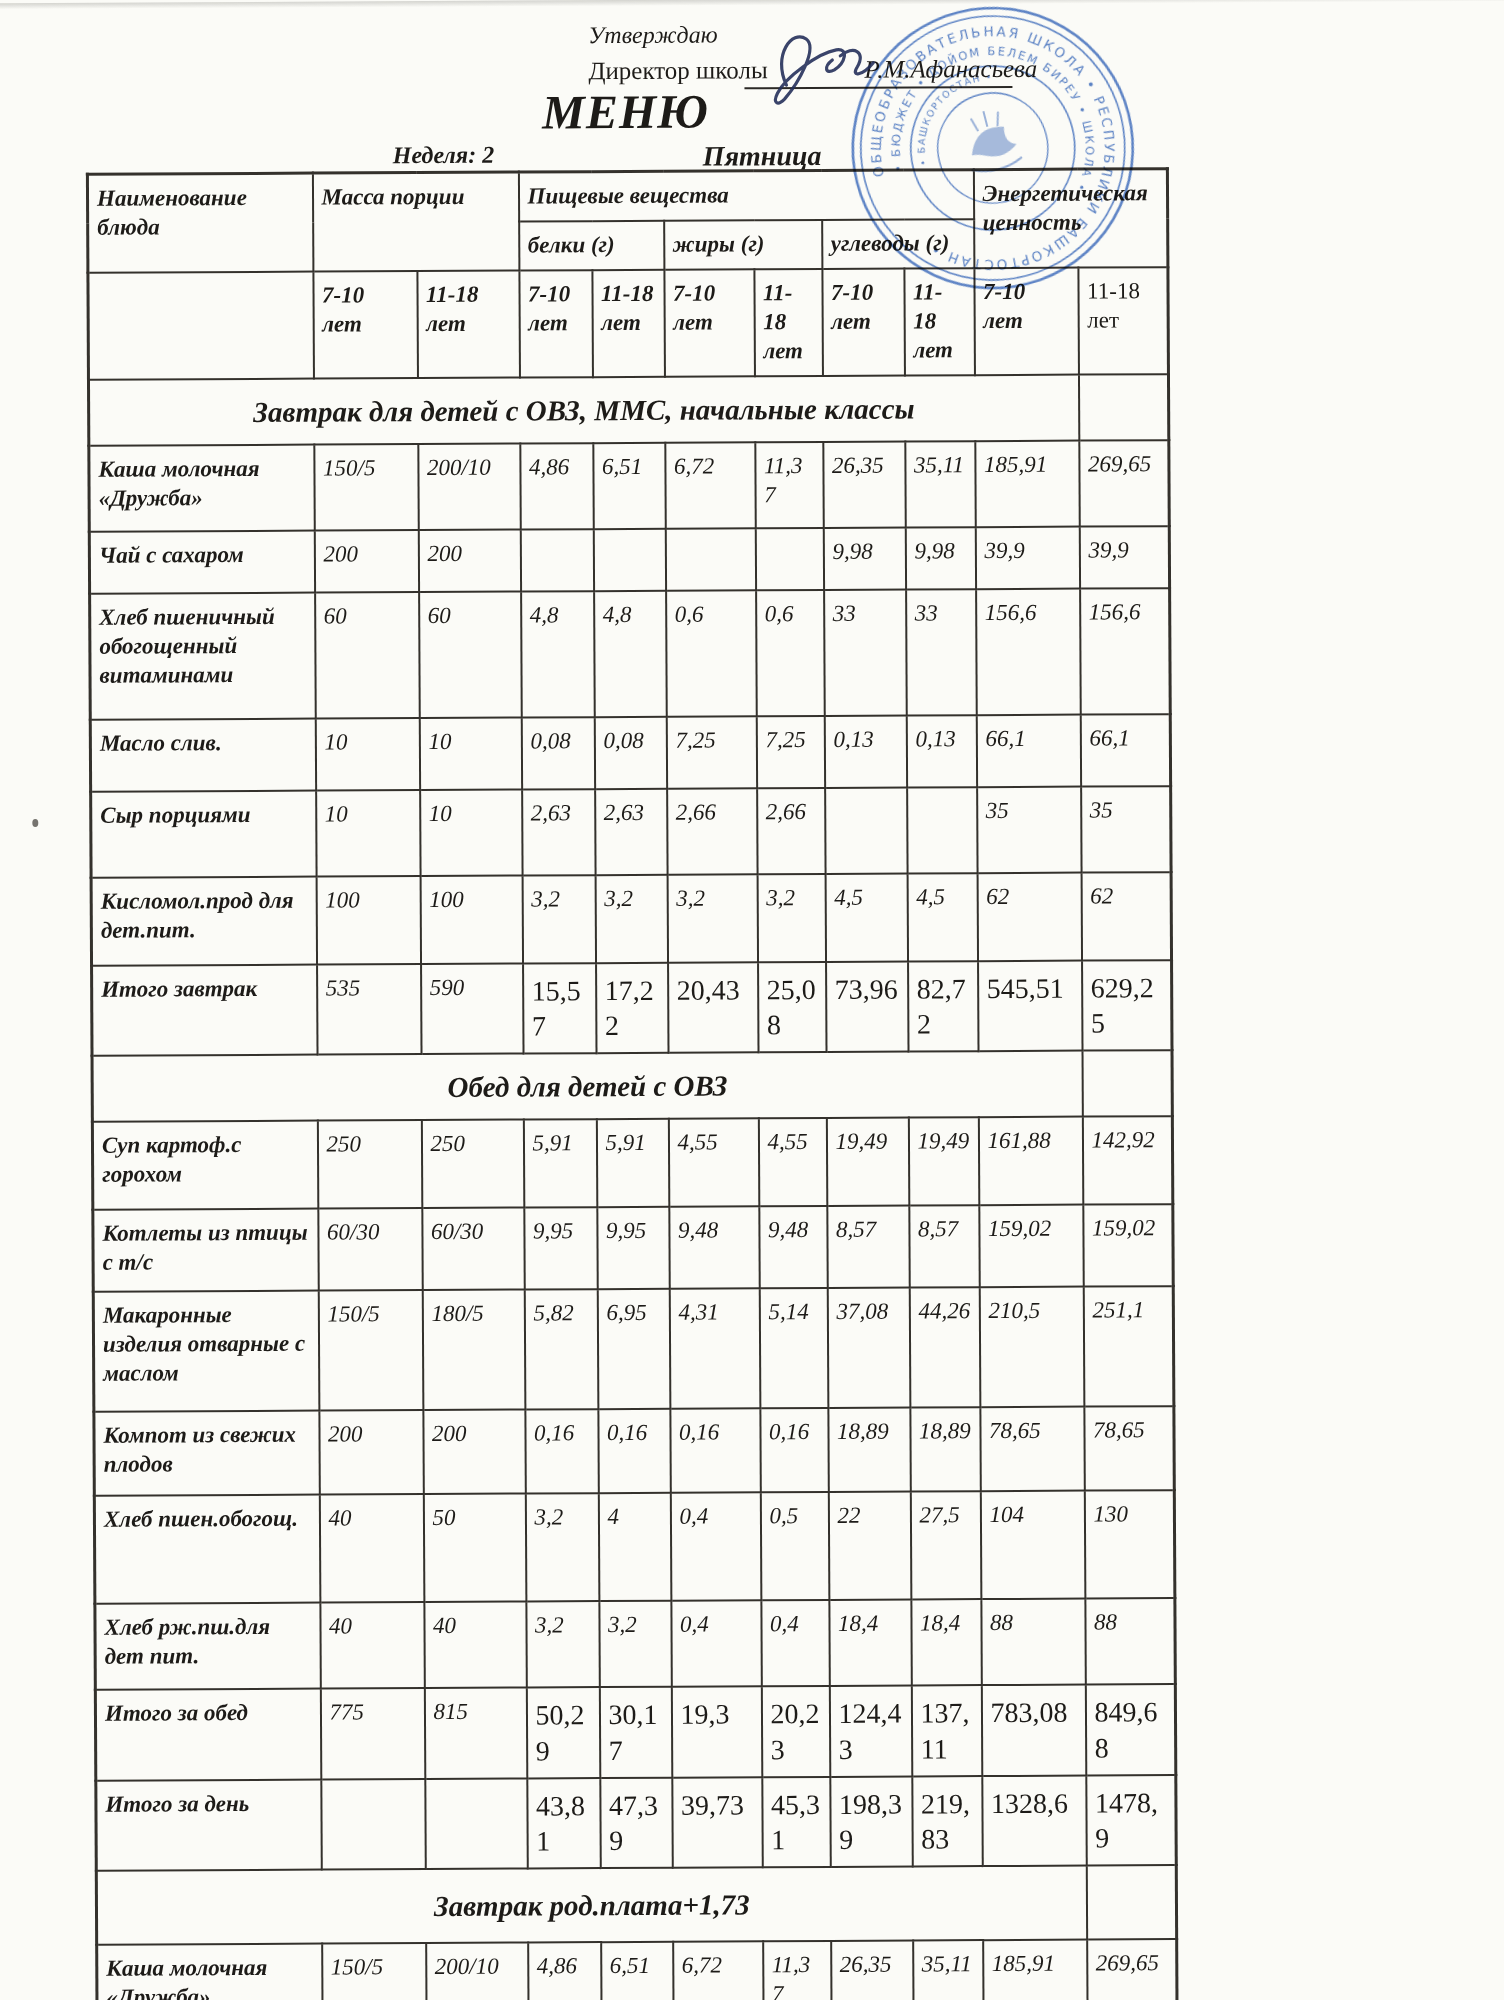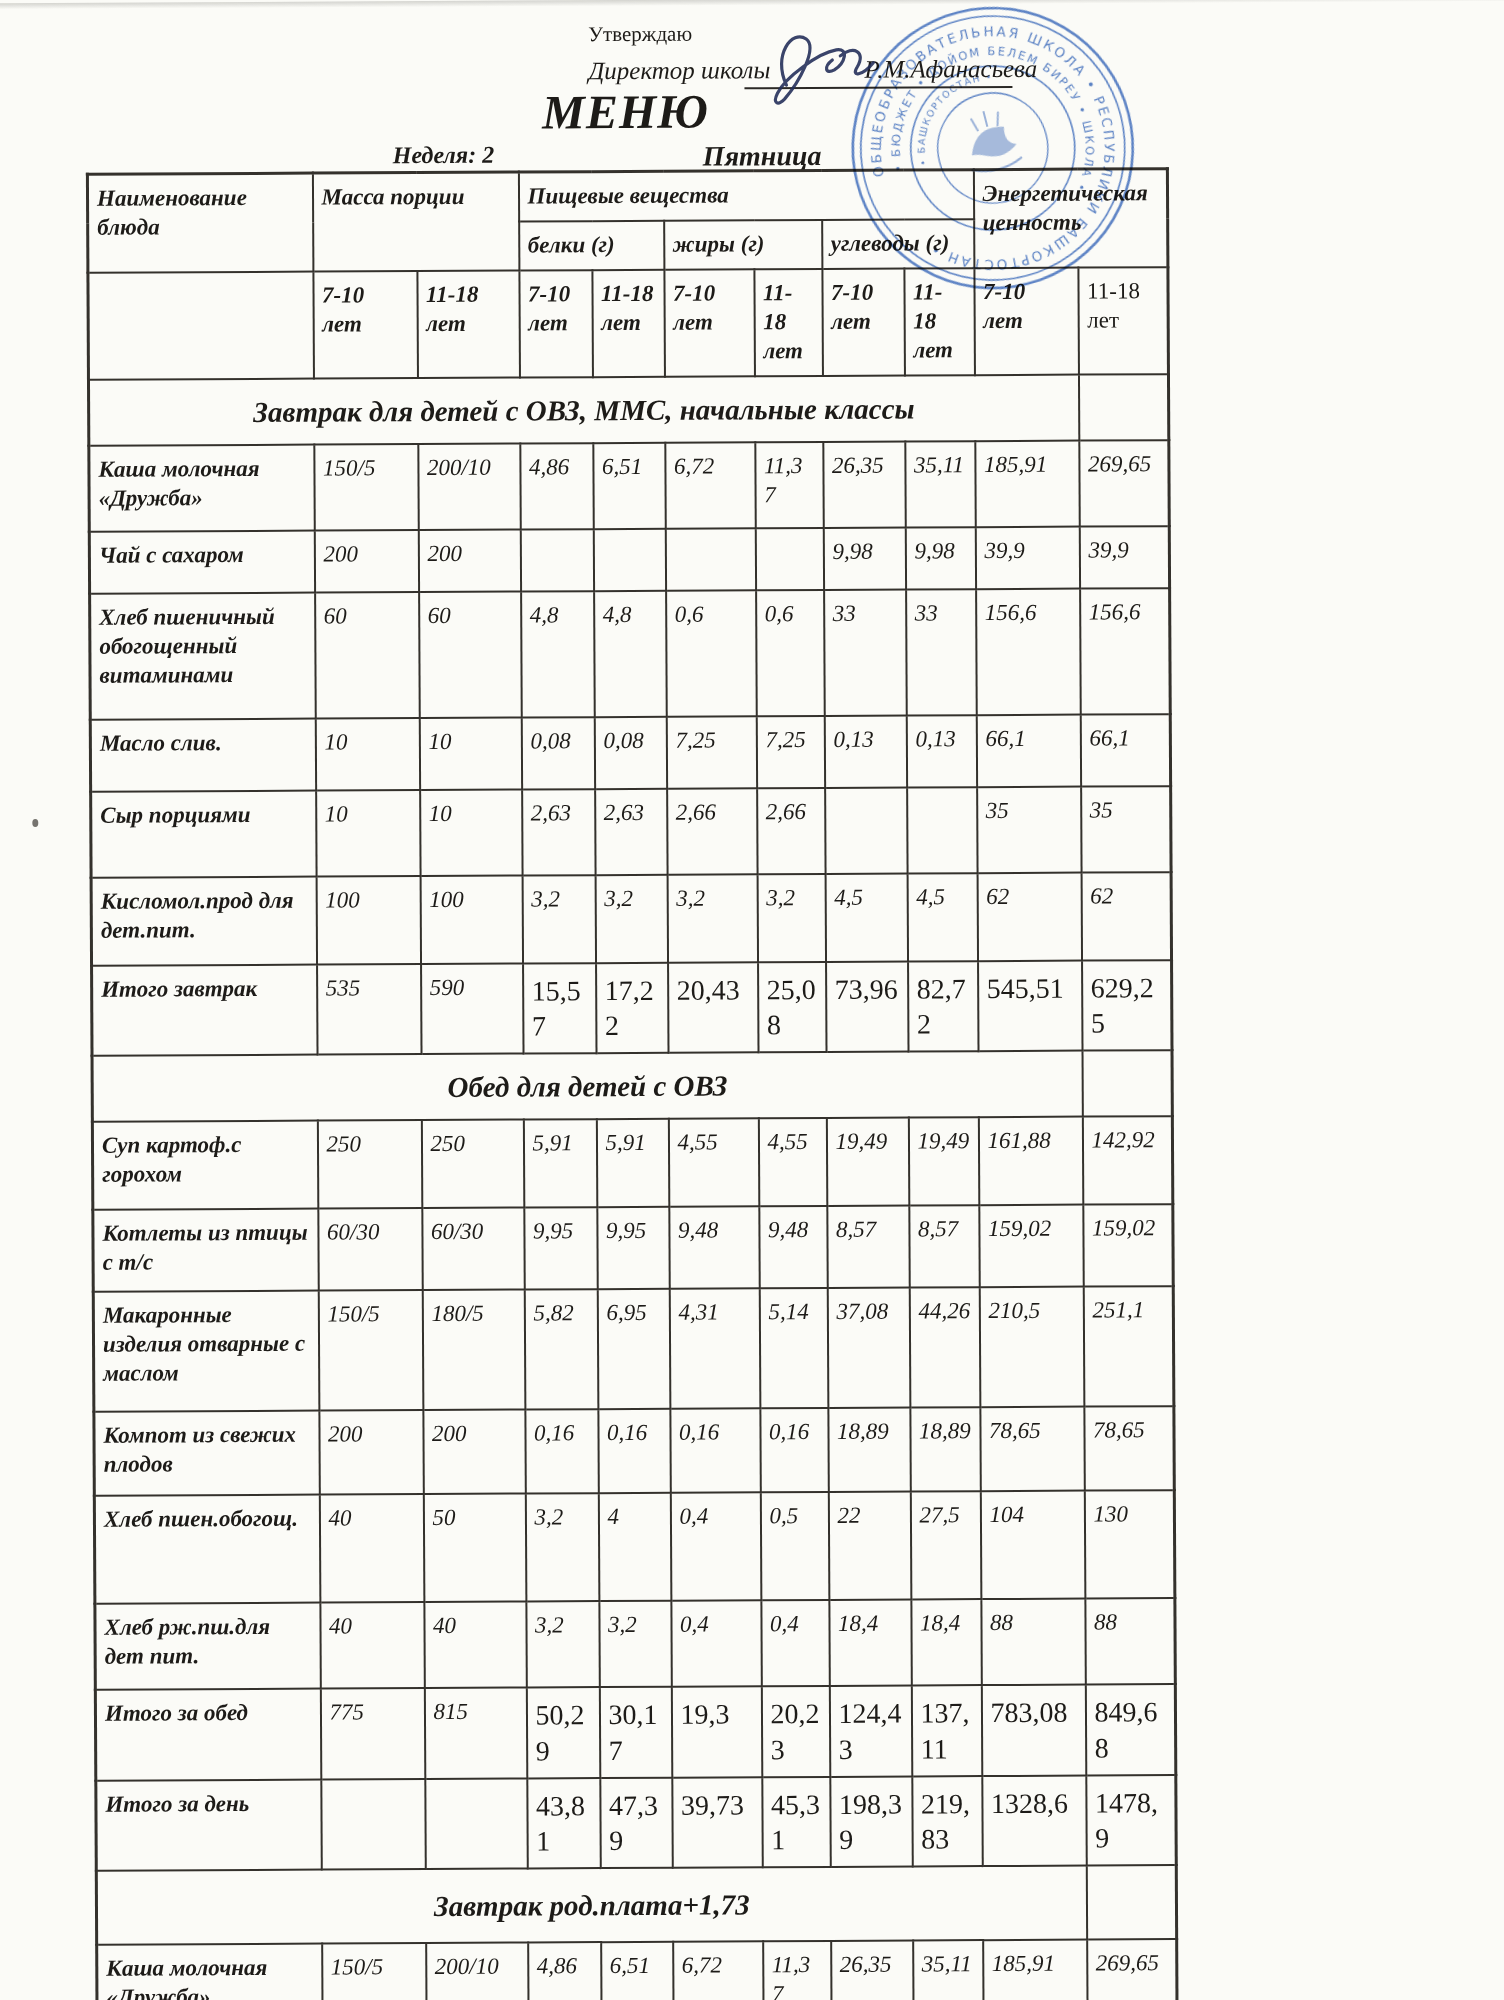--- a/index.html
+++ b/index.html
@@ -5,22 +5,22 @@
   html,body{margin:0;padding:0;}
   body{
     width:1504px;height:2000px;overflow:hidden;position:relative;
     background:#fbfbf7;
     font-family:"Liberation Serif",serif;color:#1d1b18;
   }
   .scan-topline{position:absolute;top:0;left:0;width:100%;height:6px;
     background:linear-gradient(to bottom,rgba(110,110,104,.28),rgba(110,110,104,0));}
   .sheet{position:absolute;inset:0;transform:rotate(-0.3deg);transform-origin:620px 0;}
 
-  .approve{position:absolute;left:588px;top:22px;font-size:21px;}
-  .director-line{position:absolute;left:588px;top:57px;font-size:25px;font-style:italic;}
+  .approve{position:absolute;left:588px;top:22px;font-size:24px;font-style:italic;}
+  .director-line{position:absolute;left:588px;top:57px;font-size:25px;}
   .sign-underline{position:absolute;left:744px;top:60px;width:268px;height:28px;
     border-bottom:2px solid #2b2926;}
   .director-name{position:absolute;left:864px;top:57px;font-size:25px;font-style:italic;}
   .signature{position:absolute;left:752px;top:22px;}
   .menu-title{position:absolute;left:85px;top:84px;width:1080px;text-align:center;
     font-size:48px;font-weight:bold;font-style:italic;letter-spacing:1px;}
   .week{position:absolute;left:392px;top:141px;font-size:24px;font-weight:bold;font-style:italic;}
   .day{position:absolute;left:702px;top:141px;font-size:28px;font-weight:bold;font-style:italic;text-align:center;}
 
   .stamp{position:absolute;left:842px;top:0px;opacity:.88;mix-blend-mode:multiply;}

